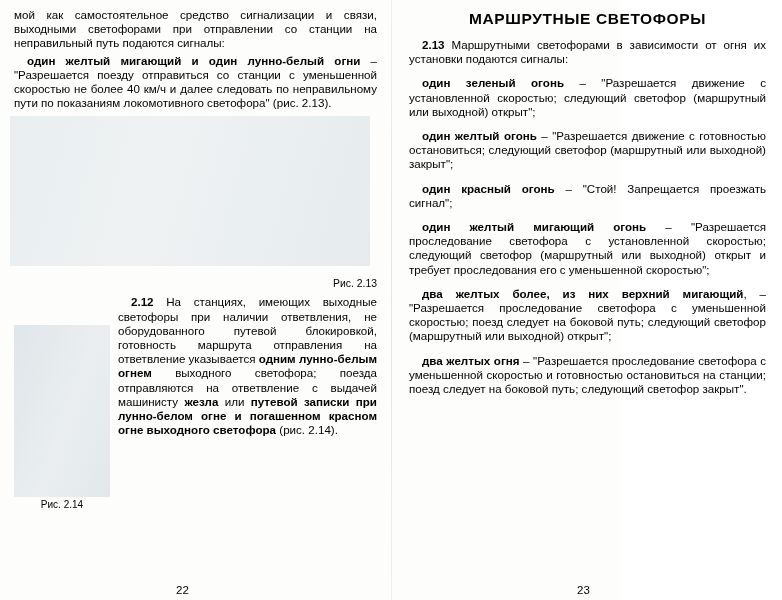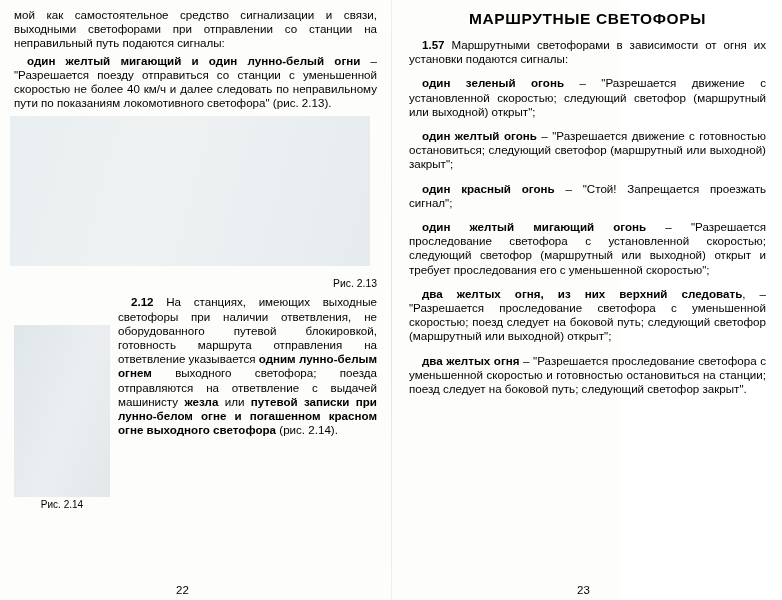--- a/index.html
+++ b/index.html
@@ -280,21 +280,21 @@
         </p>
       </div>
 
       <div class="page-num page-num-left">22</div>
     </div>
 
     <div class="col col-right">
       <div class="chapter-title">МАРШРУТНЫЕ СВЕТОФОРЫ</div>
 
       <p class="indent">
-        <b>1.57</b><span> Маршрутными светофорами в зависимости от огня их установки подаются сигналы:</span>
+        <b>2.13</b><span> Маршрутными светофорами в зависимости от огня их установки подаются сигналы:</span>
       </p>
 
       <div class="gap"></div>
       <p class="indent">
         <b>один зеленый огонь</b><span> – "Разрешается движение с установленной скоростью; следующий светофор (маршрутный или выходной) открыт";</span>
       </p>
 
       <div class="gap"></div>
       <p class="indent">
         <b>один желтый огонь</b><span> – "Разрешается  движение с готовностью остановиться; следующий светофор (маршрутный или выходной) закрыт";</span>
@@ -305,21 +305,21 @@
         <b>один красный огонь</b><span> – "Стой!  Запрещается проезжать сигнал";</span>
       </p>
 
       <div class="gap"></div>
       <p class="indent">
         <b>один желтый мигающий огонь</b><span> – "Разрешается проследование светофора с установленной скоростью; следующий светофор (маршрутный или выходной) открыт и требует проследования его с уменьшенной скоростью";</span>
       </p>
 
       <div class="gap"></div>
       <p class="indent">
-        <b>два желтых огня, из них верхний следовать</b><span>, – "Разрешается проследование светофора с уменьшенной скоростью; поезд следует на боковой путь; следующий светофор (маршрутный или выходной) открыт";</span>
+        <b>два желтых более, из них верхний мигающий</b><span>, – "Разрешается проследование светофора с уменьшенной скоростью; поезд следует на боковой путь; следующий светофор (маршрутный или выходной) открыт";</span>
       </p>
 
       <div class="gap"></div>
       <p class="indent">
         <b>два желтых огня</b><span> – "Разрешается проследование светофора с уменьшенной скоростью и готовностью остановиться на станции; поезд следует на боковой путь; следующий светофор закрыт".</span>
       </p>
 
       <div class="page-num page-num-right">23</div>
     </div>
   </div>

